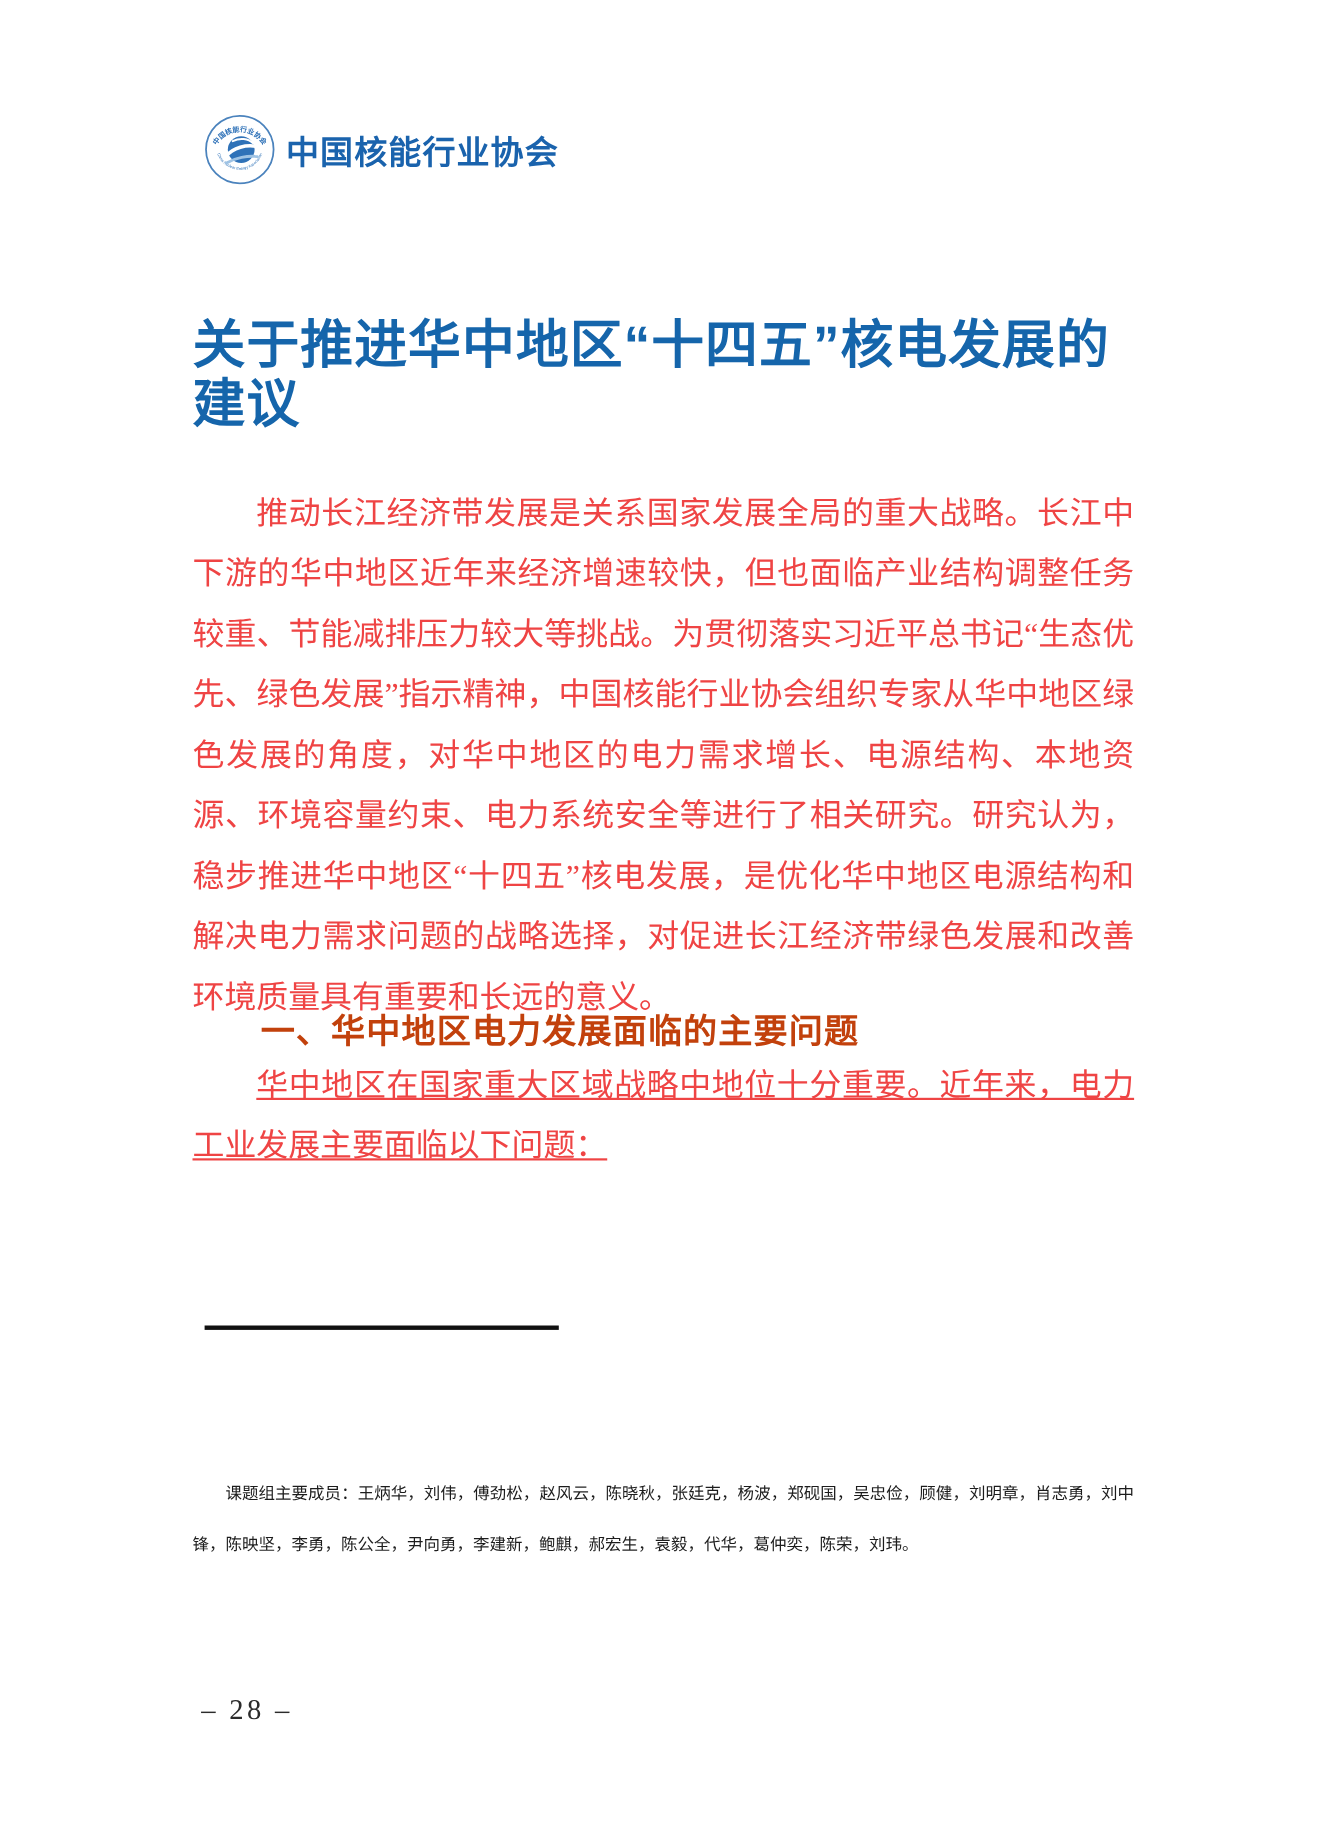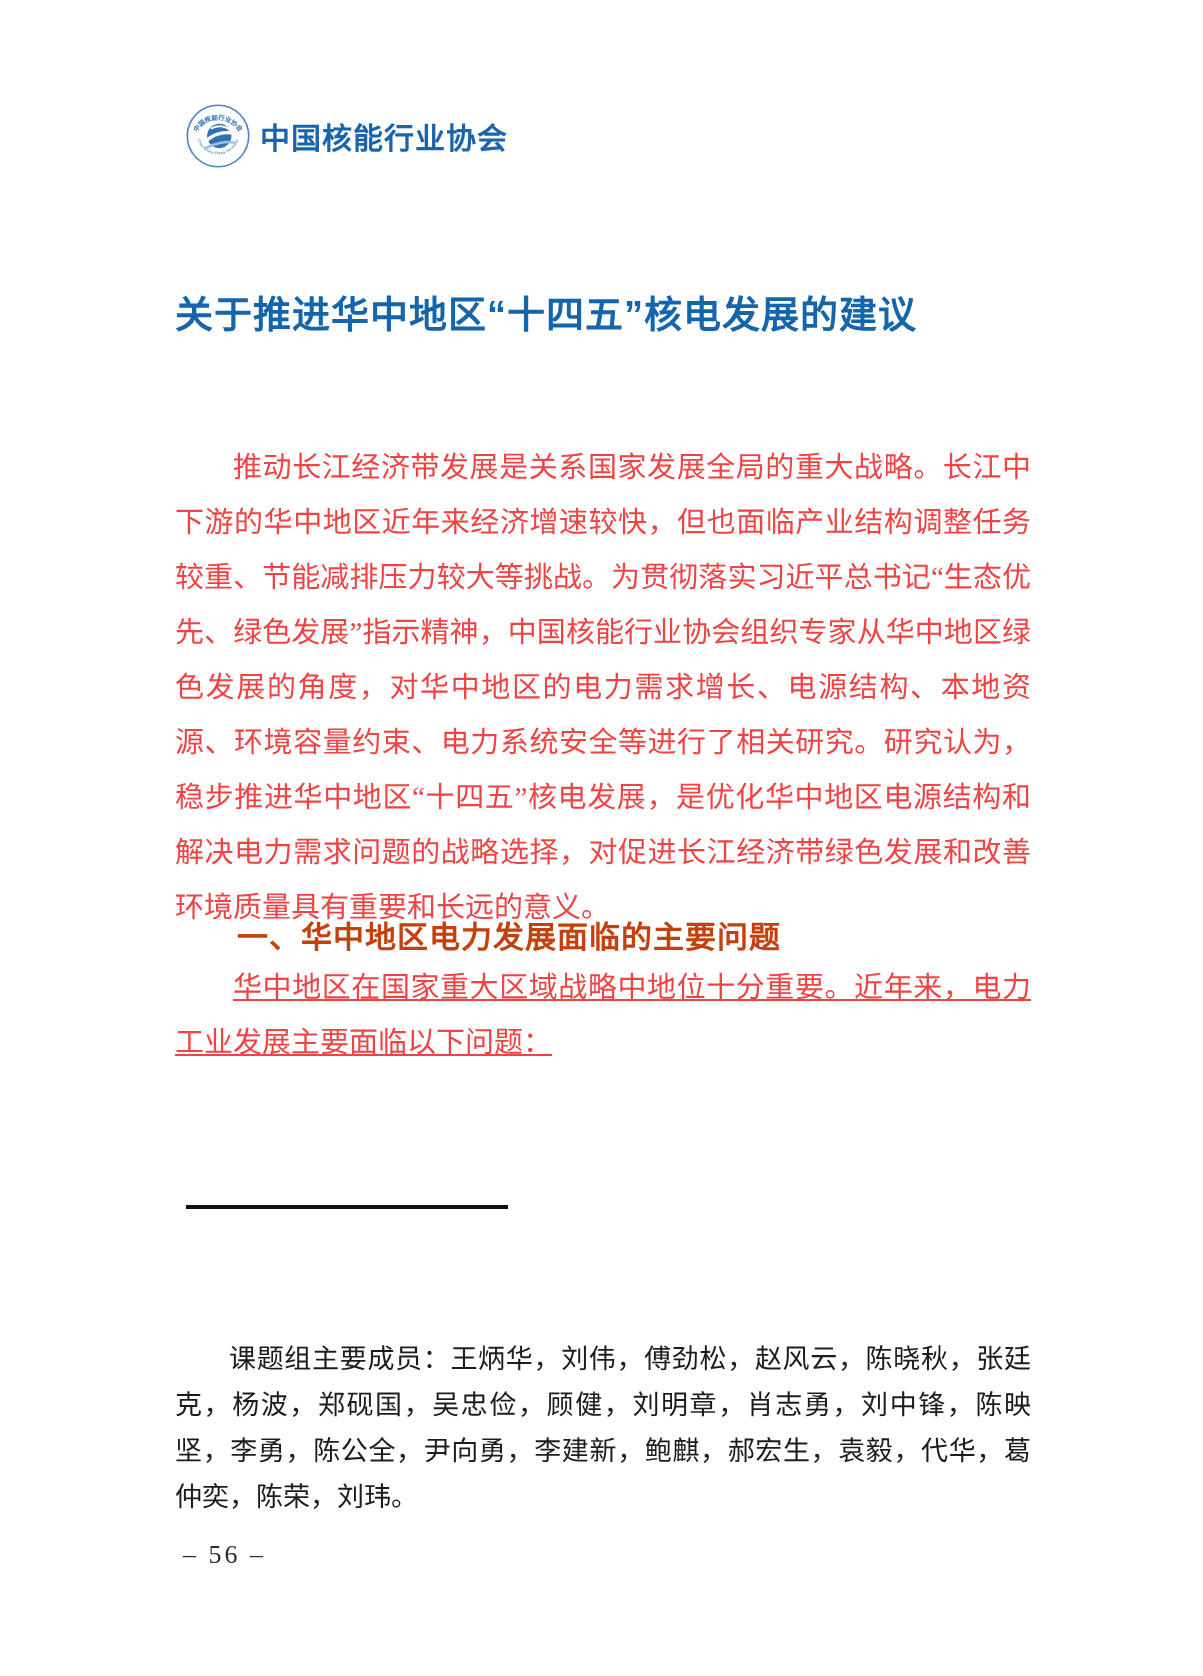--- a/index.html
+++ b/index.html
@@ -42,21 +42,21 @@
 
   
   .doc-title {
     position: absolute;
     left: 175px;
     top: 288px;
     width: 880px;
     margin: 0;
     font-family: "Liberation Sans", "DejaVu Sans", sans-serif;
     font-weight: bold;
-    font-size: 38px;
+    font-size: 48px;
     line-height: 54px;
     color: #1565ab;
     letter-spacing: 1px;
   }
 
   
   .body-para {
     position: absolute;
     left: 175px;
     width: 856px;
@@ -92,21 +92,21 @@
     width: 322px;
     height: 4px;
     background: #111111;
   }
   .footnote {
     position: absolute;
     left: 175px;
     top: 1336px;
     width: 856px;
     margin: 0;
-    font-size: 27px;
+    font-size: 15px;
     line-height: 46px;
     text-align: justify;
     text-indent: 2em;
     color: #1c1c1c;
   }
 
   
   .page-number {
     position: absolute;
     left: 183px;
@@ -148,15 +148,15 @@
   <p class="body-para para-intro">推动长江经济带发展是关系国家发展全局的重大战略。长江中下游的华中地区近年来经济增速较快，但也面临产业结构调整任务较重、节能减排压力较大等挑战。为贯彻落实习近平总书记“生态优先、绿色发展”指示精神，中国核能行业协会组织专家从华中地区绿色发展的角度，对华中地区的电力需求增长、电源结构、本地资源、环境容量约束、电力系统安全等进行了相关研究。研究认为，稳步推进华中地区“十四五”核电发展，是优化华中地区电源结构和解决电力需求问题的战略选择，对促进长江经济带绿色发展和改善环境质量具有重要和长远的意义。</p>
 
   <h2 class="section-heading">一、华中地区电力发展面临的主要问题</h2>
 
   <p class="body-para para-section1">华中地区在国家重大区域战略中地位十分重要。近年来，电力工业发展主要面临以下问题：</p>
 
   <div class="footnote-rule"></div>
 
   <p class="footnote">课题组主要成员：王炳华，刘伟，傅劲松，赵风云，陈晓秋，张廷克，杨波，郑砚国，吴忠俭，顾健，刘明章，肖志勇，刘中锋，陈映坚，李勇，陈公全，尹向勇，李建新，鲍麒，郝宏生，袁毅，代华，葛仲奕，陈荣，刘玮。</p>
 
-  <div class="page-number">– 56 –</div>
+  <div class="page-number">– 28 –</div>
 
 </div>
 
 </body></html>

